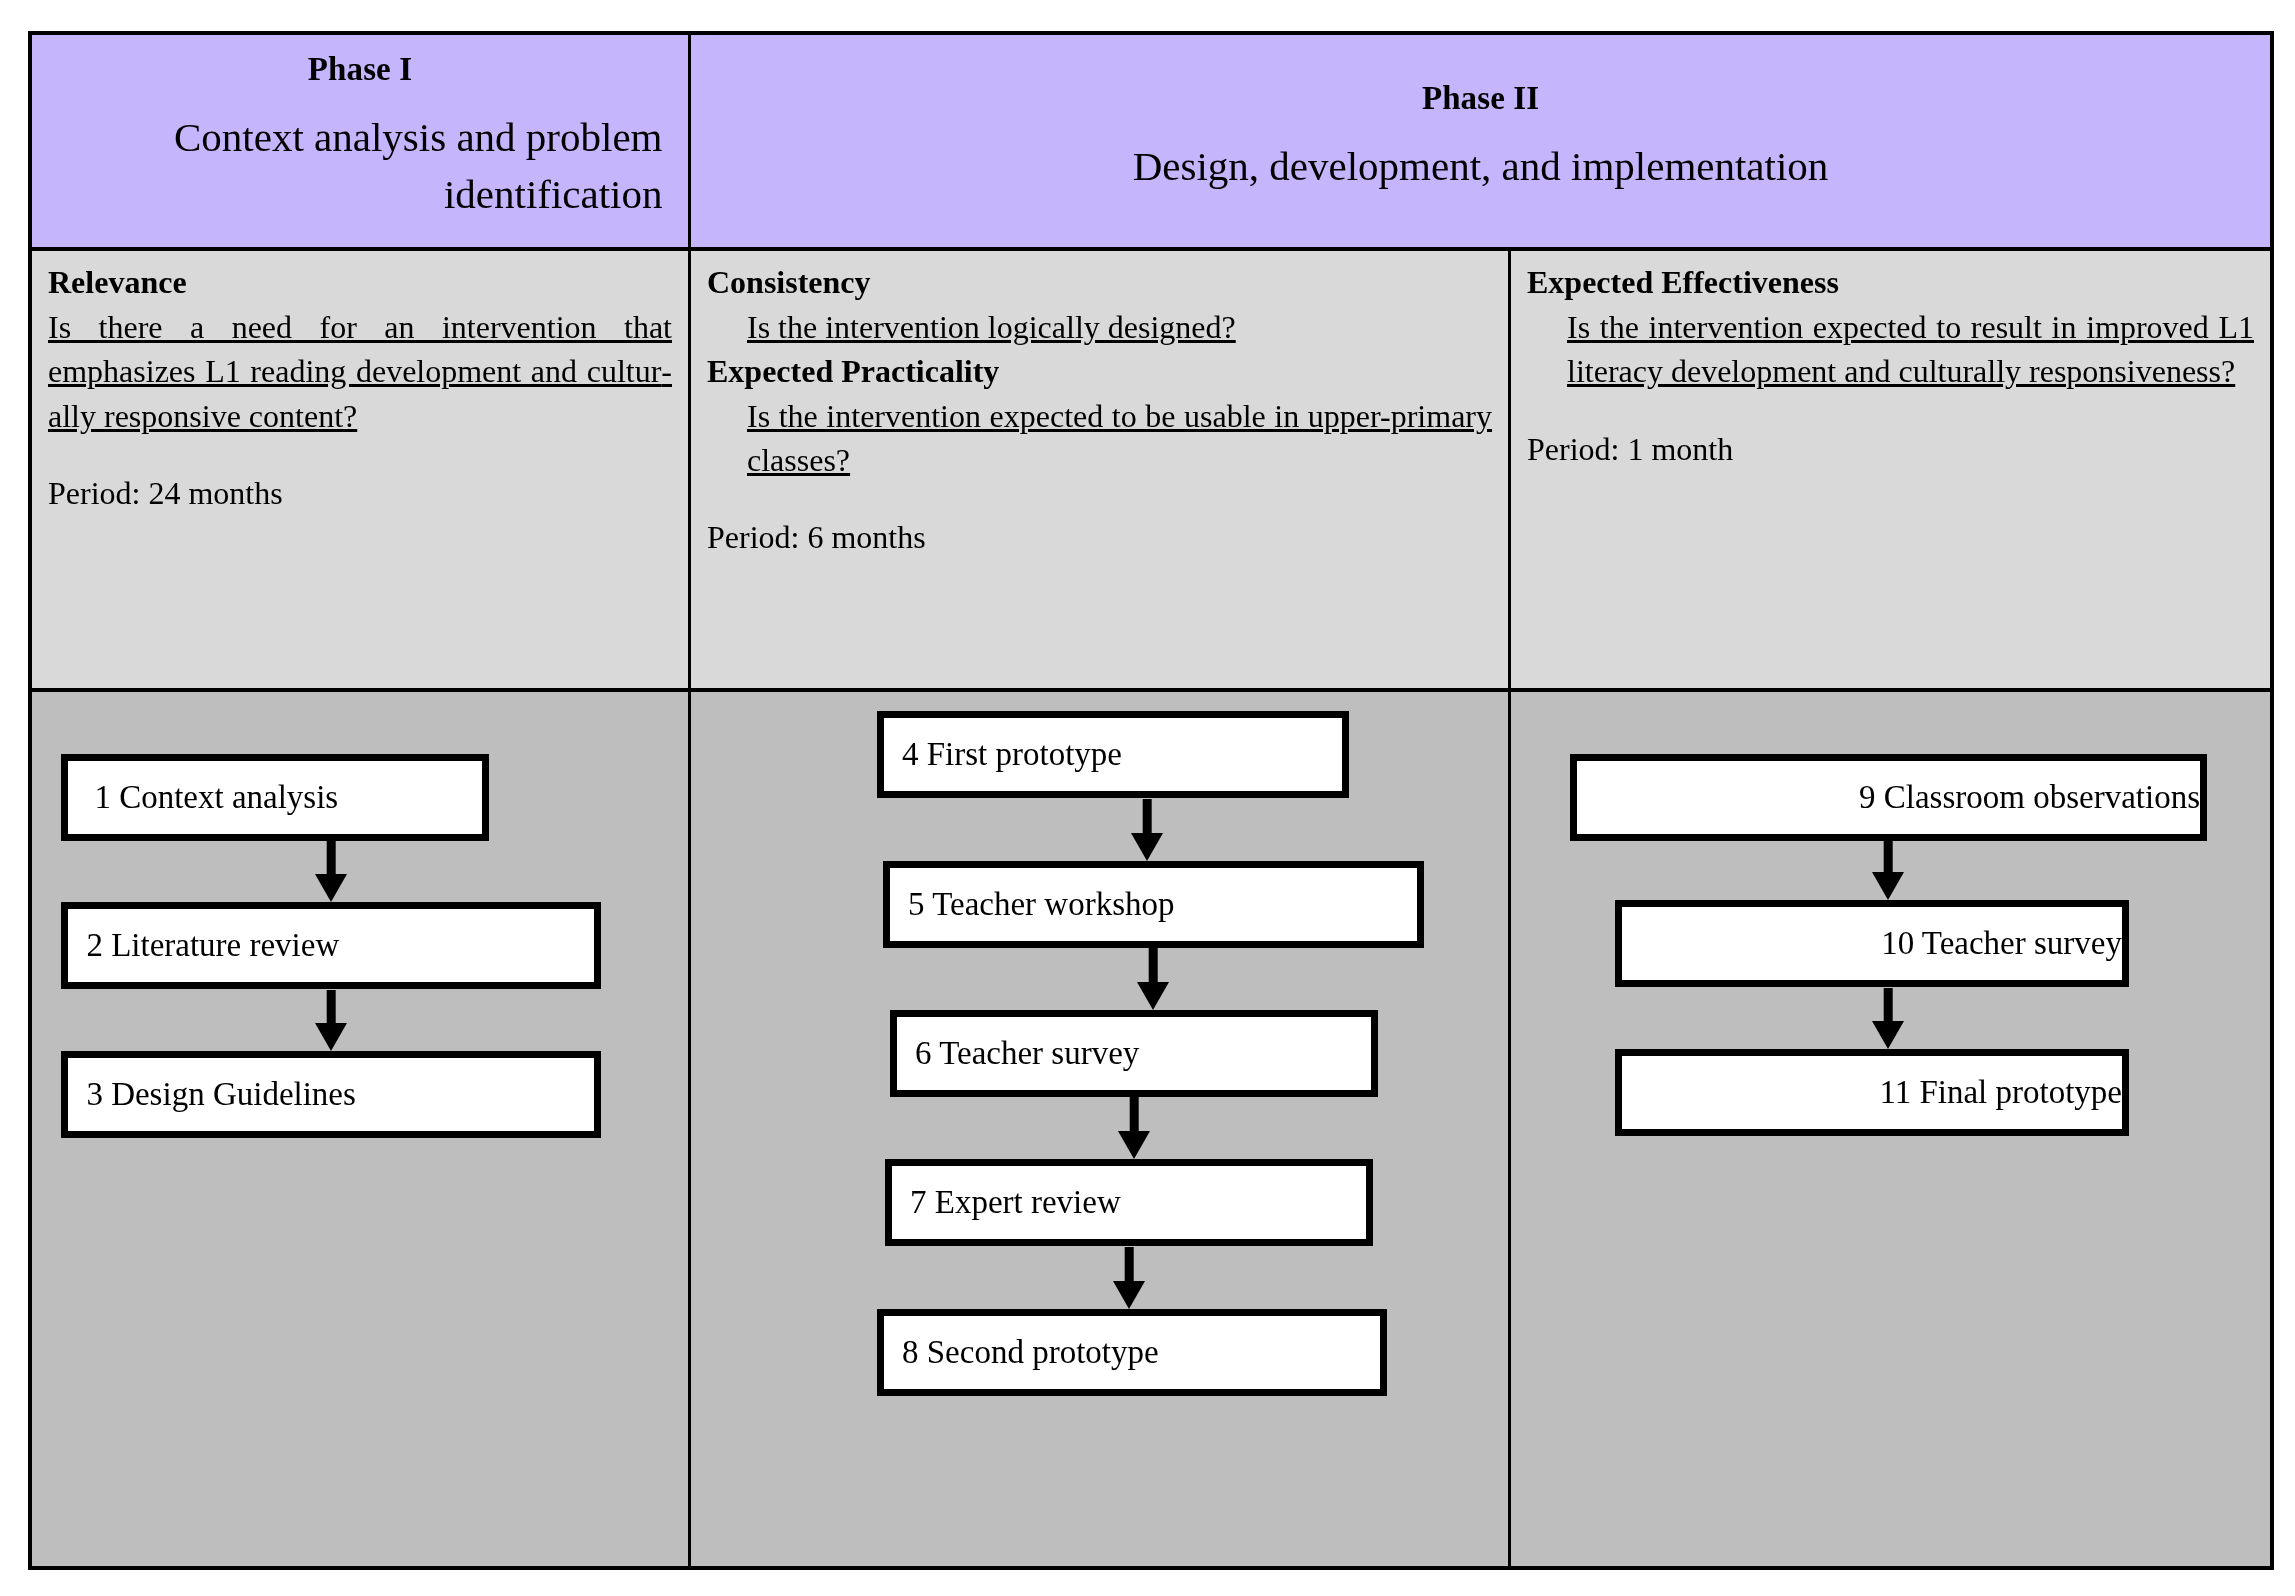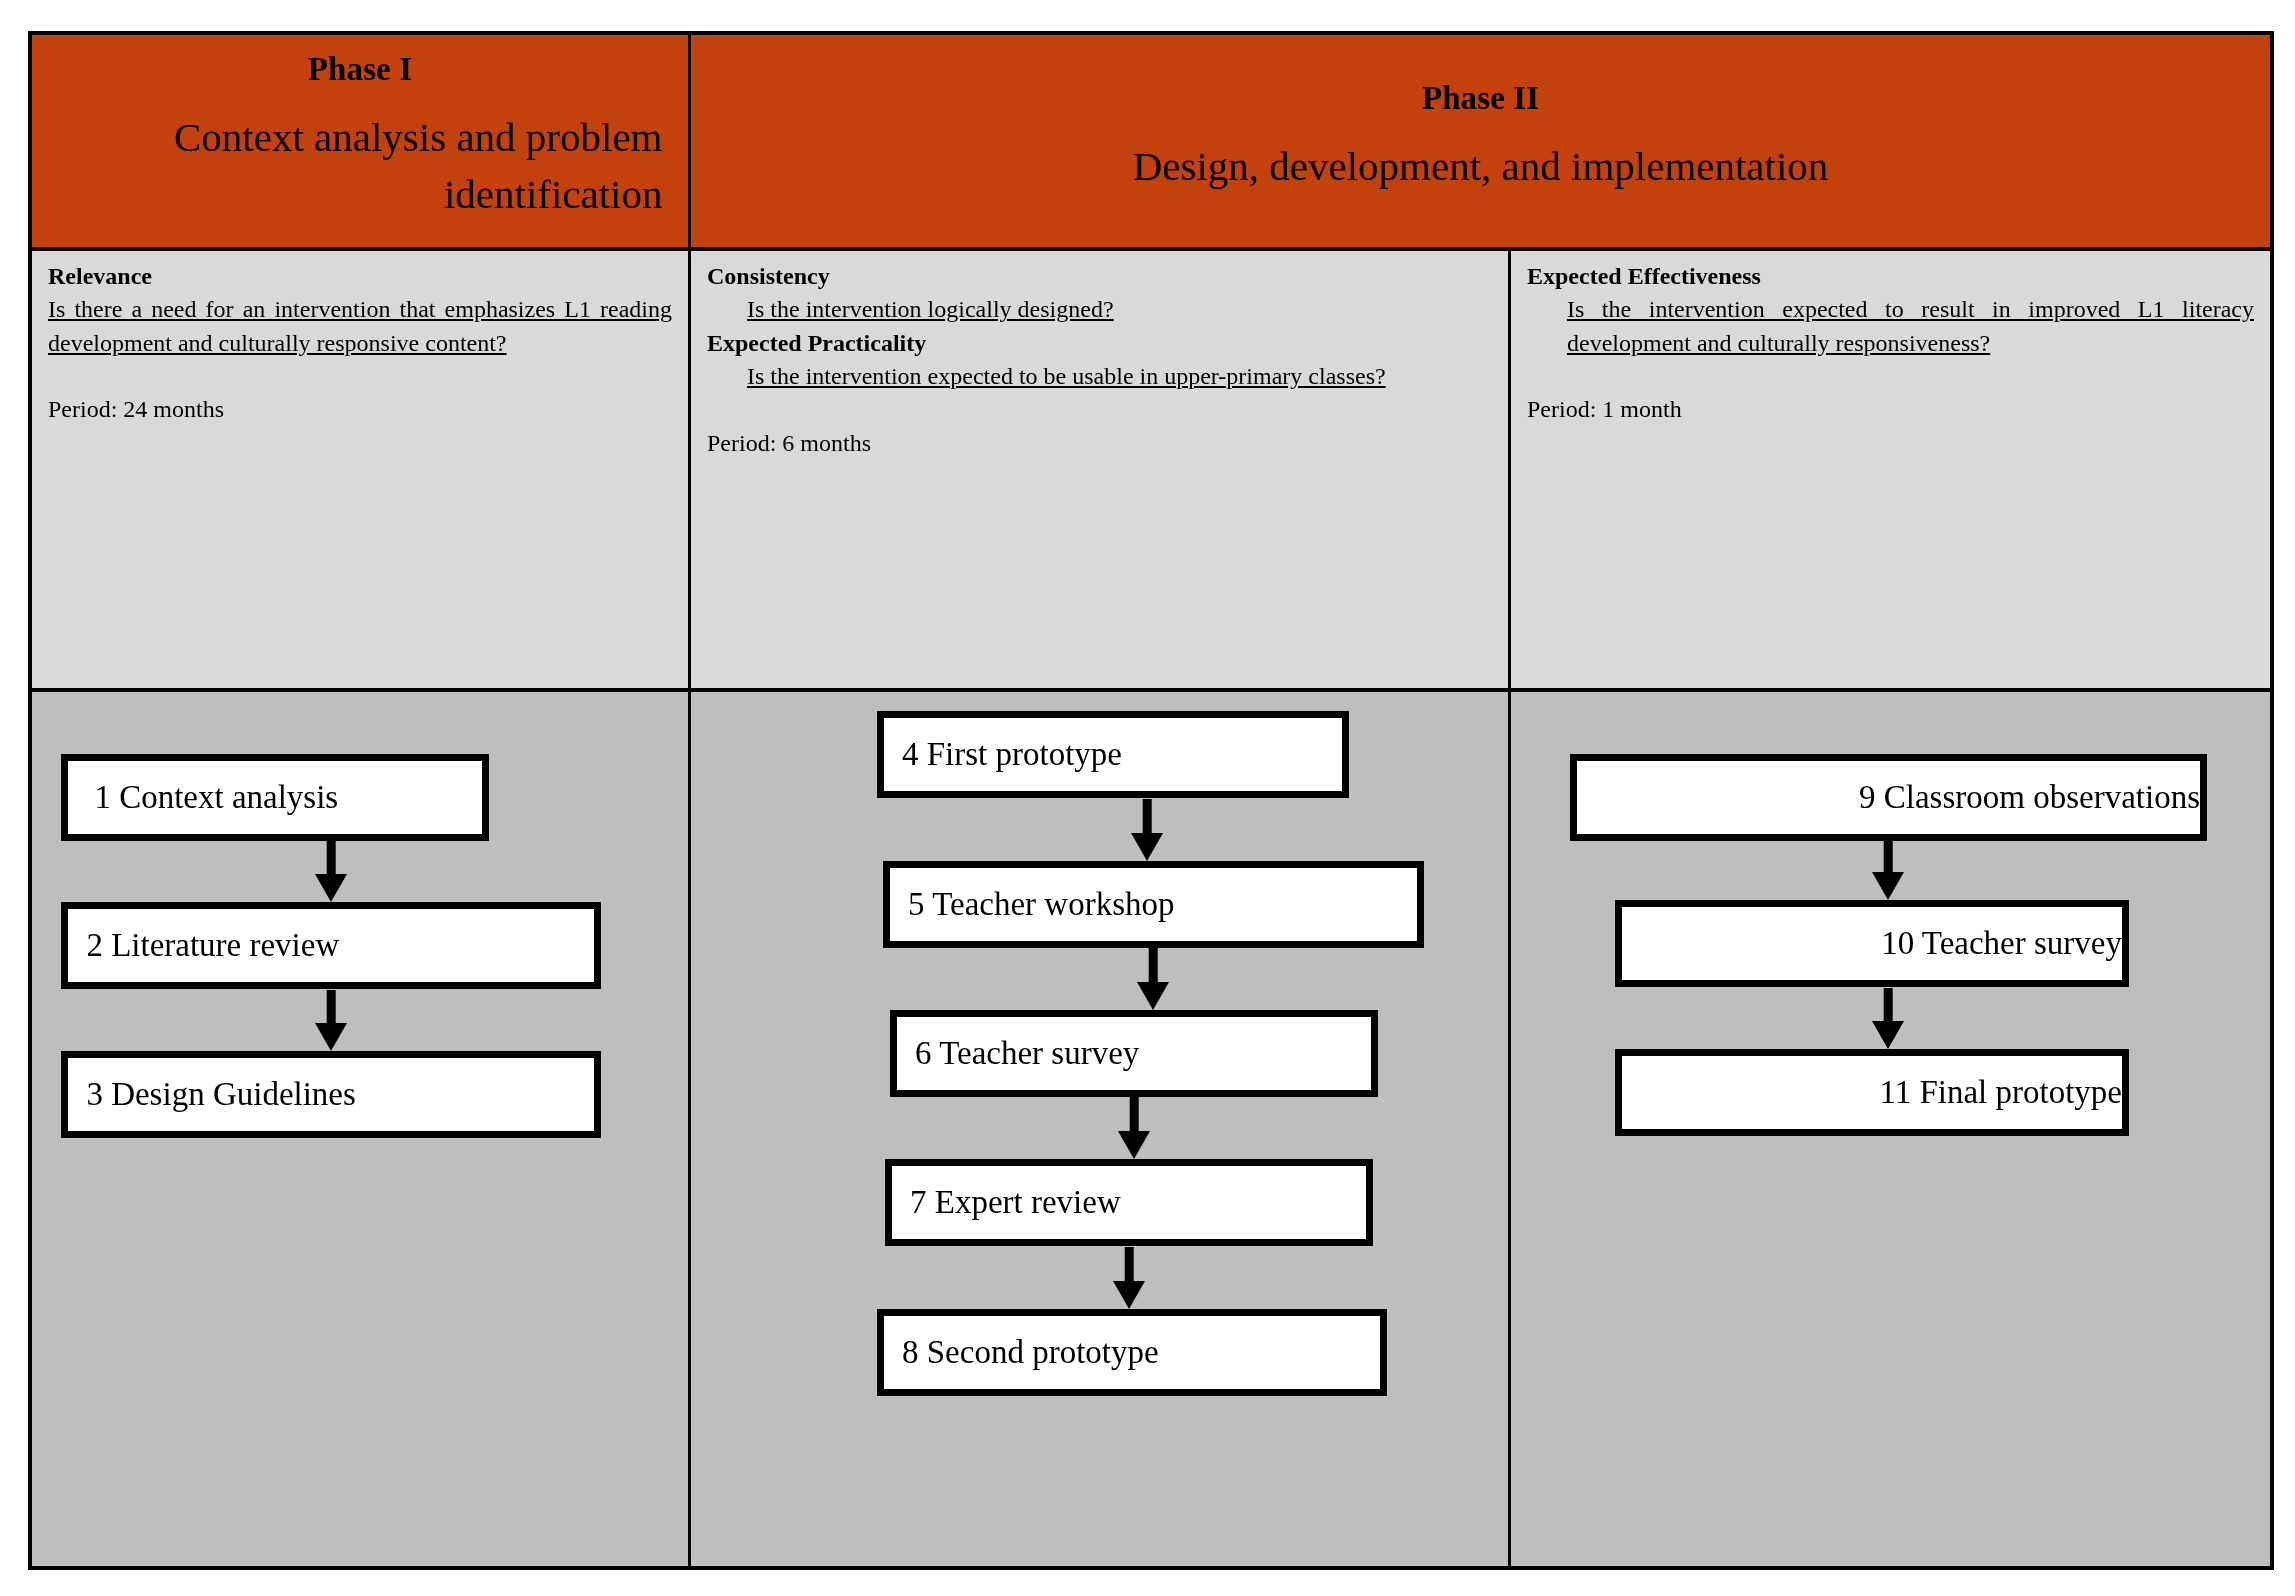--- a/index.html
+++ b/index.html
@@ -29,21 +29,21 @@
     width: 100%;
     height: 100%;
     display: flex;
     flex-direction: column;
   }
 
   
   .row-header {
     display: flex;
     height: 216px;            
-    background: #c2410c;
+    background: #c4b5fd;
     border-bottom: 4.8px solid #000000;
     box-sizing: border-box;
     flex: none;
   }
   .hdr-cell {
     display: flex;
     flex-direction: column;
     align-items: center;
     justify-content: center;
     box-sizing: border-box;
@@ -76,21 +76,21 @@
     display: flex;
     height: 441px;            
     background: #d9d9d9;
     border-bottom: 4.8px solid #000000;
     box-sizing: border-box;
     flex: none;
   }
   .crit-cell {
     box-sizing: border-box;
     padding: 9.6px 16px 7.5px 16px;
-    font-size: 24px;
+    font-size: 32px;
     line-height: 1.39;
     text-align: justify;
     text-justify: inter-word;
     hyphens: manual;
     overflow: hidden;
   }
   .crit-cell.c1 {
     width: 659px;
     border-right: 3.7px solid #000000;
   }

